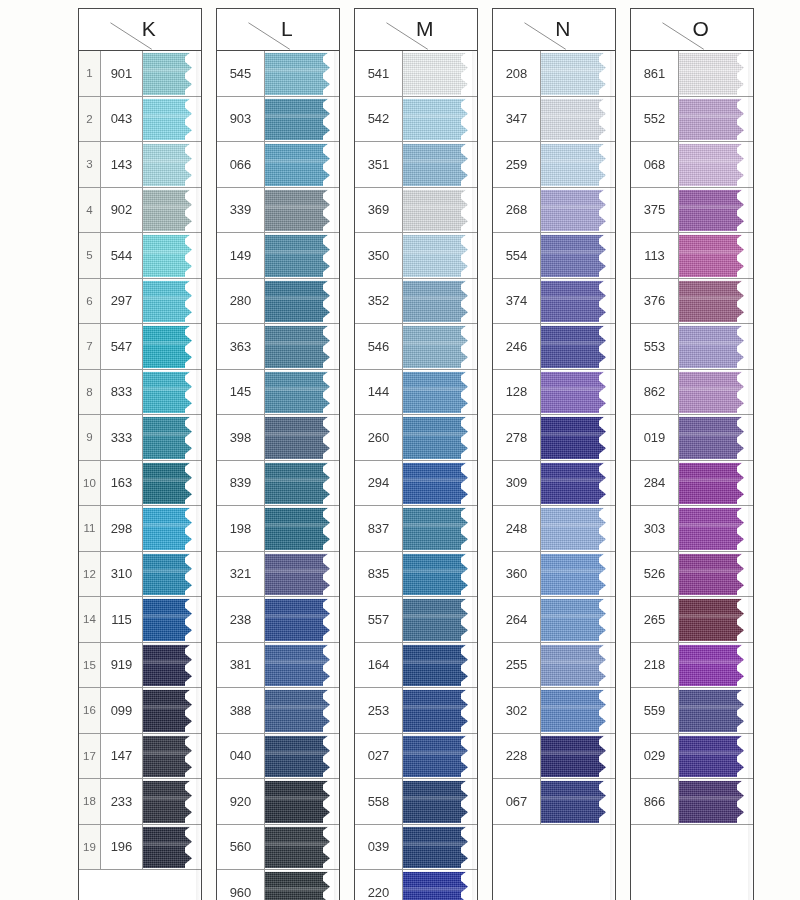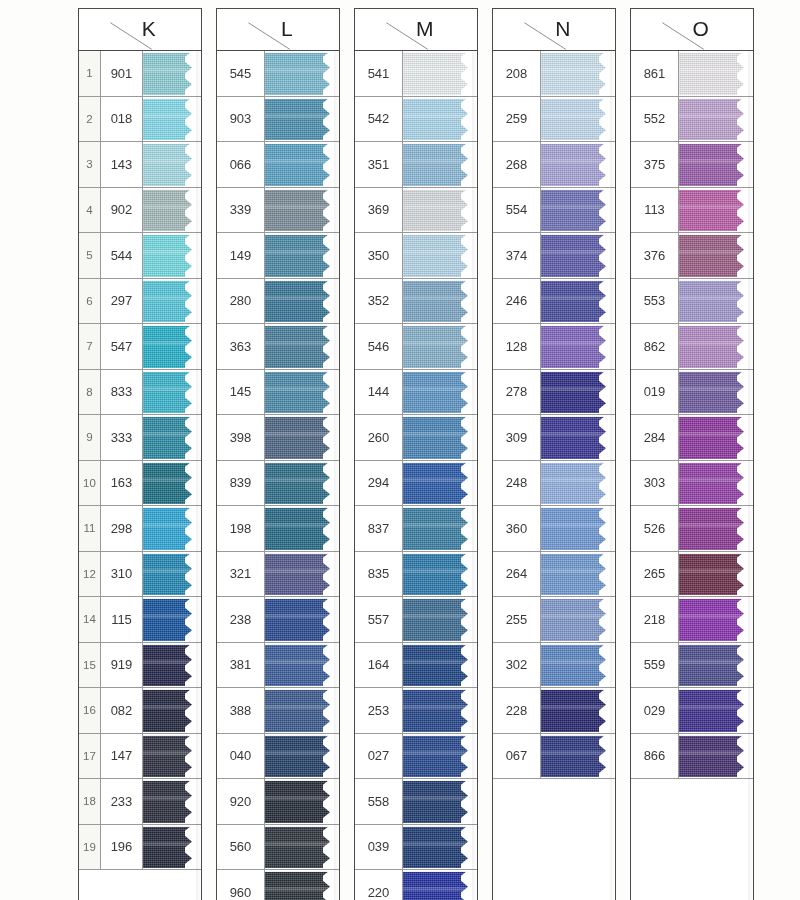--- a/index.html
+++ b/index.html
@@ -153,21 +153,21 @@
             <div class="seam"></div>
             <div class="zig">
               <svg viewBox="0 0 14 45.5" preserveAspectRatio="none">
                 <path d="M0,0 L14,0 L14,45.5 L0,45.5 L0,40 L7,34 L0,28 L0,23 L7,17 L0,11 L0,6 L6,1 Z" fill="#ffffff"></path>
               </svg>
             </div>
           </div>
         </div>
         <div class="row">
           <div class="cell-idx">2</div>
-          <div class="cell-code">018</div>
+          <div class="cell-code">043</div>
           <div class="cell-swatch">
             <div class="ribbon" style="background: rgb(135, 220, 236);"></div>
             <div class="seam"></div>
             <div class="zig">
               <svg viewBox="0 0 14 45.5" preserveAspectRatio="none">
                 <path d="M0,0 L14,0 L14,45.5 L0,45.5 L0,40 L7,34 L0,28 L0,23 L7,17 L0,11 L0,6 L6,1 Z" fill="#ffffff"></path>
               </svg>
             </div>
           </div>
         </div>
@@ -322,21 +322,21 @@
             <div class="seam"></div>
             <div class="zig">
               <svg viewBox="0 0 14 45.5" preserveAspectRatio="none">
                 <path d="M0,0 L14,0 L14,45.5 L0,45.5 L0,40 L7,34 L0,28 L0,23 L7,17 L0,11 L0,6 L6,1 Z" fill="#ffffff"></path>
               </svg>
             </div>
           </div>
         </div>
         <div class="row">
           <div class="cell-idx">16</div>
-          <div class="cell-code">082</div>
+          <div class="cell-code">099</div>
           <div class="cell-swatch">
             <div class="ribbon" style="background: rgb(35, 38, 63);"></div>
             <div class="seam"></div>
             <div class="zig">
               <svg viewBox="0 0 14 45.5" preserveAspectRatio="none">
                 <path d="M0,0 L14,0 L14,45.5 L0,45.5 L0,40 L7,34 L0,28 L0,23 L7,17 L0,11 L0,6 L6,1 Z" fill="#ffffff"></path>
               </svg>
             </div>
           </div>
         </div>
@@ -868,20 +868,32 @@
             <div class="ribbon" style="background: rgb(207, 229, 241);"></div>
             <div class="seam"></div>
             <div class="zig">
               <svg viewBox="0 0 14 45.5" preserveAspectRatio="none">
                 <path d="M0,0 L14,0 L14,45.5 L0,45.5 L0,40 L7,34 L0,28 L0,23 L7,17 L0,11 L0,6 L6,1 Z" fill="#ffffff"></path>
               </svg>
             </div>
           </div>
         </div>
         <div class="row">
+          <div class="cell-code">347</div>
+          <div class="cell-swatch">
+            <div class="ribbon" style="background: rgb(221, 226, 234);"></div>
+            <div class="seam"></div>
+            <div class="zig">
+              <svg viewBox="0 0 14 45.5" preserveAspectRatio="none">
+                <path d="M0,0 L14,0 L14,45.5 L0,45.5 L0,40 L7,34 L0,28 L0,23 L7,17 L0,11 L0,6 L6,1 Z" fill="#ffffff"></path>
+              </svg>
+            </div>
+          </div>
+        </div>
+        <div class="row">
           <div class="cell-code">259</div>
           <div class="cell-swatch">
             <div class="ribbon" style="background: rgb(196, 221, 240);"></div>
             <div class="seam"></div>
             <div class="zig">
               <svg viewBox="0 0 14 45.5" preserveAspectRatio="none">
                 <path d="M0,0 L14,0 L14,45.5 L0,45.5 L0,40 L7,34 L0,28 L0,23 L7,17 L0,11 L0,6 L6,1 Z" fill="#ffffff"></path>
               </svg>
             </div>
           </div>
@@ -1081,20 +1093,32 @@
             <div class="ribbon" style="background: rgb(192, 165, 210);"></div>
             <div class="seam"></div>
             <div class="zig">
               <svg viewBox="0 0 14 45.5" preserveAspectRatio="none">
                 <path d="M0,0 L14,0 L14,45.5 L0,45.5 L0,40 L7,34 L0,28 L0,23 L7,17 L0,11 L0,6 L6,1 Z" fill="#ffffff"></path>
               </svg>
             </div>
           </div>
         </div>
         <div class="row">
+          <div class="cell-code">068</div>
+          <div class="cell-swatch">
+            <div class="ribbon" style="background: rgb(211, 186, 224);"></div>
+            <div class="seam"></div>
+            <div class="zig">
+              <svg viewBox="0 0 14 45.5" preserveAspectRatio="none">
+                <path d="M0,0 L14,0 L14,45.5 L0,45.5 L0,40 L7,34 L0,28 L0,23 L7,17 L0,11 L0,6 L6,1 Z" fill="#ffffff"></path>
+              </svg>
+            </div>
+          </div>
+        </div>
+        <div class="row">
           <div class="cell-code">375</div>
           <div class="cell-swatch">
             <div class="ribbon" style="background: rgb(154, 94, 171);"></div>
             <div class="seam"></div>
             <div class="zig">
               <svg viewBox="0 0 14 45.5" preserveAspectRatio="none">
                 <path d="M0,0 L14,0 L14,45.5 L0,45.5 L0,40 L7,34 L0,28 L0,23 L7,17 L0,11 L0,6 L6,1 Z" fill="#ffffff"></path>
               </svg>
             </div>
           </div>

